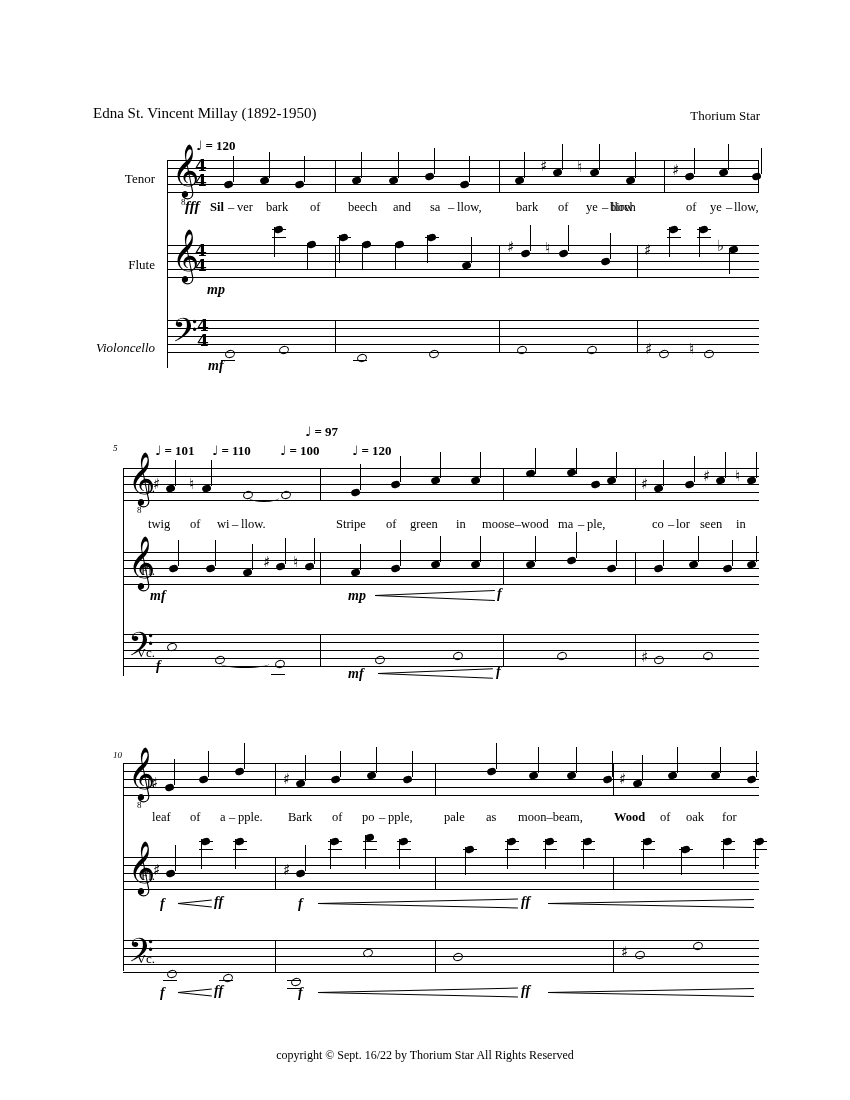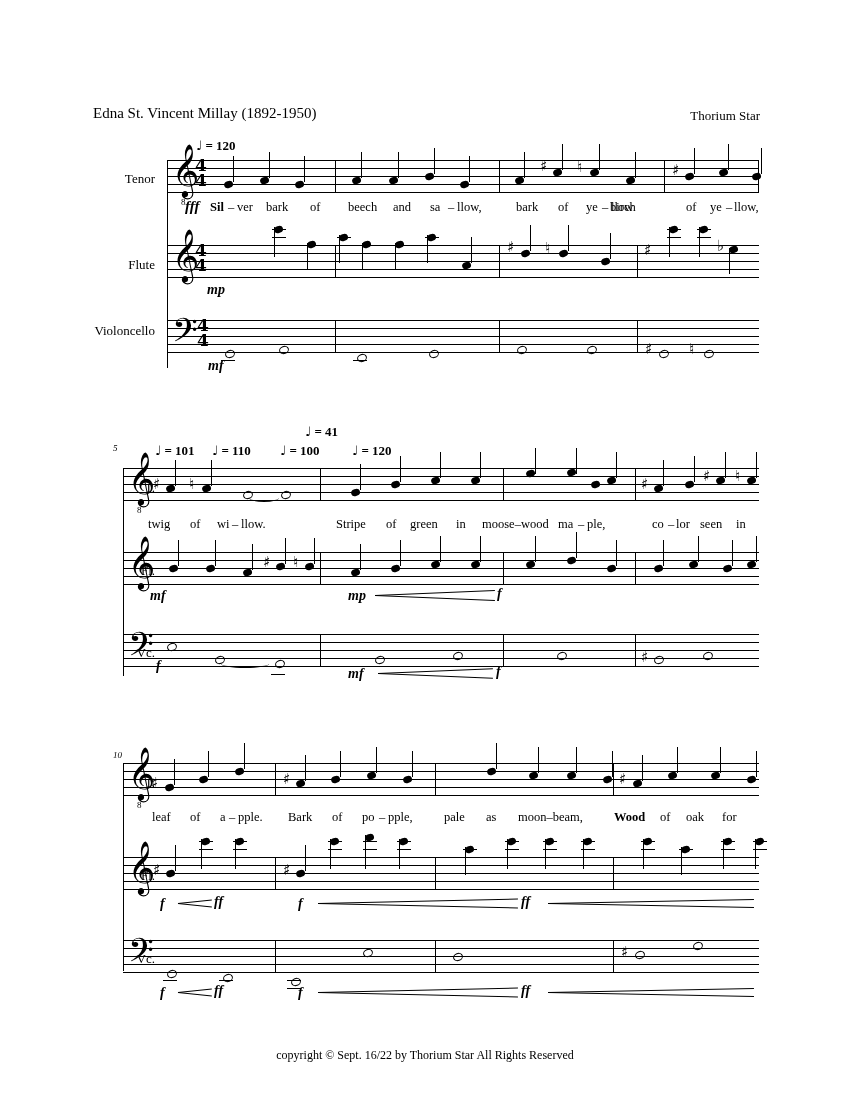--- a/index.html
+++ b/index.html
@@ -338,21 +338,21 @@
       <div class="ledger" style="left:530px; top:-8px;"></div>
       <div class="ledger" style="left:530px; top:-16px;"></div>
       <div class="note" style="left:532px; top:-19px;"></div>
         <div class="stem" style="left:532px; top:-18px; height:30px;"></div>
       <div class="acc" style="left:550px; top:-6px;">♭</div>
       <div class="note" style="left:562px; top:1px;"></div>
         <div class="stem" style="left:562px; top:3px; height:26px;"></div>
     </div>
     <div class="dyn" style="left:207px; top:282px;">mp</div>
 
-    <div class="instr" style="top:323px;">Violoncello</div>
+    <div class="instr" style="top:340px;font-style:italic;">Violoncello</div>
     <div class="staff" style="top:320px;">
       <div class="line"></div>
       <div class="line"></div>
       <div class="line"></div>
       <div class="line"></div>
       <div class="line"></div>
       <div class="clef bass" style="left:5px;">𝄢</div>
       <div class="timesig" style="left:30px; top:-2px;">
         <div>4</div>
         <div>4</div>
@@ -374,21 +374,21 @@
       <div class="note hollow" style="left:537px; top:30px;"></div>
     </div>
     <div class="dyn" style="left:208px; top:358px;">mf</div>
   </div>
 
   <div class="system" style="top:0;">
     <div class="measnum" style="left:113px; top:443px;">5</div>
 
     <div class="tempo" style="left:305px; top:424px;">
       <span class="q">♩</span>
-      <span>= 41</span>
+      <span>= 97</span>
     </div>
     <div class="tempo" style="left:155px; top:443px;">
       <span class="q">♩</span>
       <span>= 101</span>
     </div>
     <div class="tempo" style="left:212px; top:443px;">
       <span class="q">♩</span>
       <span>= 110</span>
     </div>
     <div class="tempo" style="left:280px; top:443px;">

